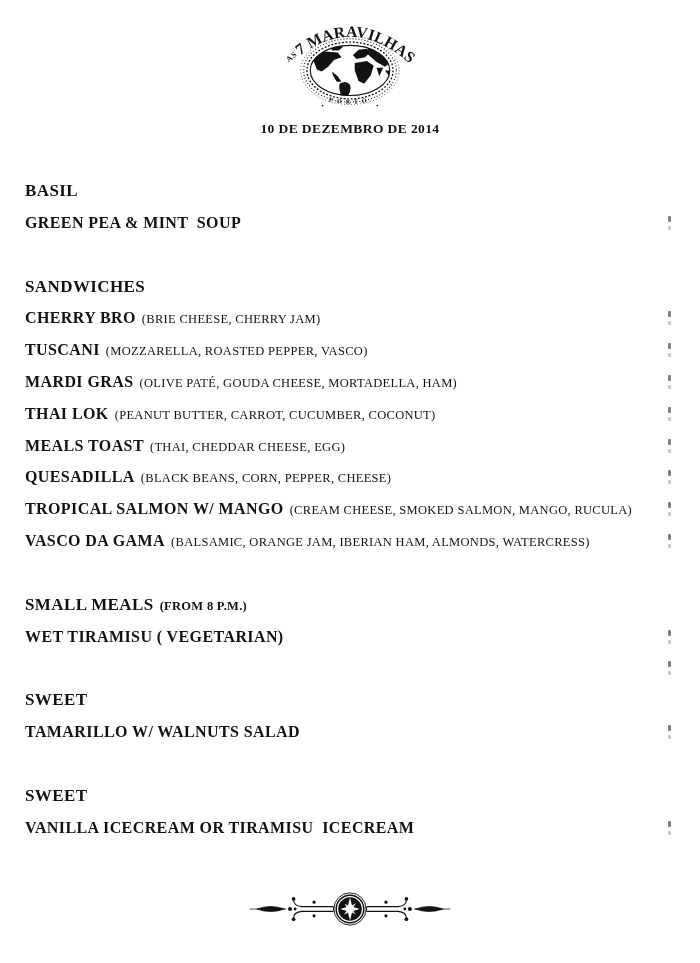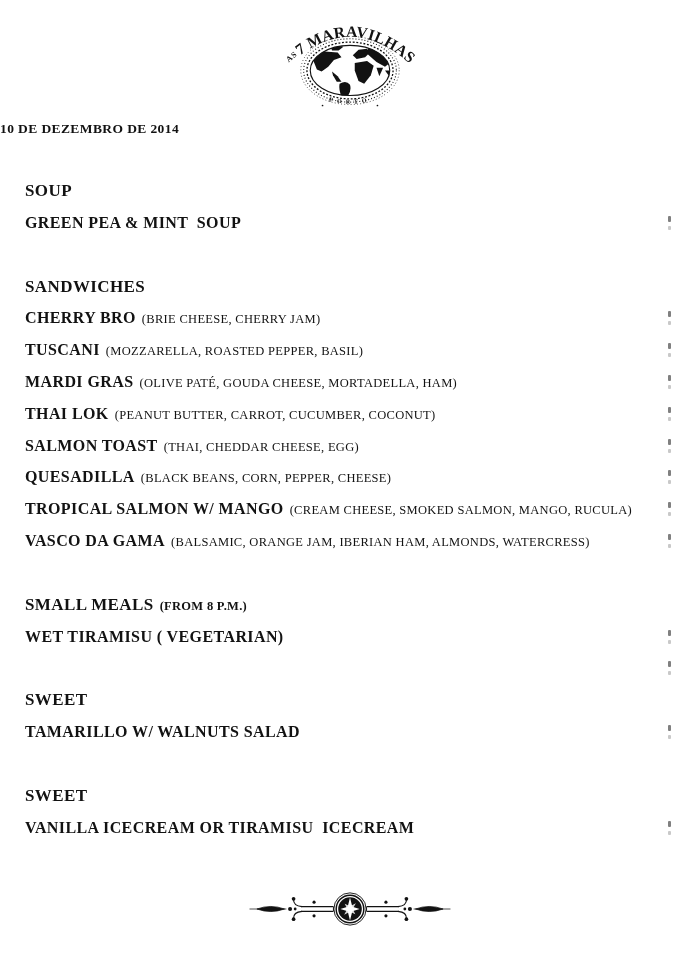--- a/index.html
+++ b/index.html
@@ -3,21 +3,21 @@
 <meta charset="utf-8">
 <style>
   html, body { margin:0; padding:0; width:700px; height:963px; background:#ffffff; overflow:hidden; }
   body { font-family:"Liberation Serif", serif; color:#121212; position:relative; }
   .page { position:absolute; inset:0; background:#ffffff; }
 
   
   .logo-block { position:absolute; top:8px; left:0; right:0; text-align:center; }
   .logo-svg { width:144px; height:106px; }
   .logo-svg text { font-family:"Liberation Serif", serif; font-weight:700; fill:#121212; }
-  .date-line { position:absolute; top:121px; left:0; right:0; text-align:left;
+  .date-line { position:absolute; top:121px; left:0; right:0; text-align:center;
                font-weight:700; font-size:13.5px; letter-spacing:0.4px; }
 
   
   .menu { position:absolute; top:176px; left:25px; right:0; }
   .section { margin-bottom:32px; }
   .section-title-row { line-height:30.8px; white-space:pre; }
   .section-title { font-size:17px; font-weight:700; letter-spacing:0.4px; }
   .title-note { font-size:12.5px; font-weight:700; letter-spacing:0.3px; }
   .title-note:not(:empty) { margin-left:6px; }
   .item { position:relative; line-height:30.8px; white-space:pre; }
@@ -79,31 +79,31 @@
       <circle cx="46" cy="103" r="0.9" fill="#121212"></circle>
       <circle cx="104" cy="103" r="0.9" fill="#121212"></circle>
     </svg>
   </div>
 
   <div class="date-line">10 DE DEZEMBRO DE 2014</div>
 
   <div class="menu">
 
     <div class="section">
-      <div class="section-title-row"><span class="section-title">SOUP</span><span class="title-note"></span></div>
+      <div class="section-title-row"><span class="section-title">BASIL</span><span class="title-note"></span></div>
       <div class="item"><span class="item-name">GREEN PEA &amp; MINT  SOUP</span><span class="item-desc"></span><span class="price-mark"></span></div>
     </div>
 
     <div class="section">
       <div class="section-title-row"><span class="section-title">SANDWICHES</span><span class="title-note"></span></div>
       <div class="item"><span class="item-name">CHERRY BRO</span><span class="item-desc">(BRIE CHEESE, CHERRY JAM)</span><span class="price-mark"></span></div>
-      <div class="item"><span class="item-name">TUSCANI</span><span class="item-desc">(MOZZARELLA, ROASTED PEPPER, BASIL)</span><span class="price-mark"></span></div>
+      <div class="item"><span class="item-name">TUSCANI</span><span class="item-desc">(MOZZARELLA, ROASTED PEPPER, VASCO)</span><span class="price-mark"></span></div>
       <div class="item"><span class="item-name">MARDI GRAS</span><span class="item-desc">(OLIVE PATÉ, GOUDA CHEESE, MORTADELLA, HAM)</span><span class="price-mark"></span></div>
       <div class="item"><span class="item-name">THAI LOK</span><span class="item-desc">(PEANUT BUTTER, CARROT, CUCUMBER, COCONUT)</span><span class="price-mark"></span></div>
-      <div class="item"><span class="item-name">SALMON TOAST</span><span class="item-desc">(THAI, CHEDDAR CHEESE, EGG)</span><span class="price-mark"></span></div>
+      <div class="item"><span class="item-name">MEALS TOAST</span><span class="item-desc">(THAI, CHEDDAR CHEESE, EGG)</span><span class="price-mark"></span></div>
       <div class="item"><span class="item-name">QUESADILLA</span><span class="item-desc">(BLACK BEANS, CORN, PEPPER, CHEESE)</span><span class="price-mark"></span></div>
       <div class="item"><span class="item-name">TROPICAL SALMON W/ MANGO</span><span class="item-desc">(CREAM CHEESE, SMOKED SALMON, MANGO, RUCULA)</span><span class="price-mark"></span></div>
       <div class="item"><span class="item-name">VASCO DA GAMA</span><span class="item-desc">(BALSAMIC, ORANGE JAM, IBERIAN HAM, ALMONDS, WATERCRESS)</span><span class="price-mark"></span></div>
     </div>
 
     <div class="section">
       <div class="section-title-row"><span class="section-title">SMALL MEALS</span><span class="title-note">(FROM 8 P.M.)</span></div>
       <div class="item"><span class="item-name">WET TIRAMISU ( VEGETARIAN)</span><span class="item-desc"></span><span class="price-mark"></span></div>
       <div class="item"><span class="item-desc"></span><span class="price-mark"></span></div>
     </div>

